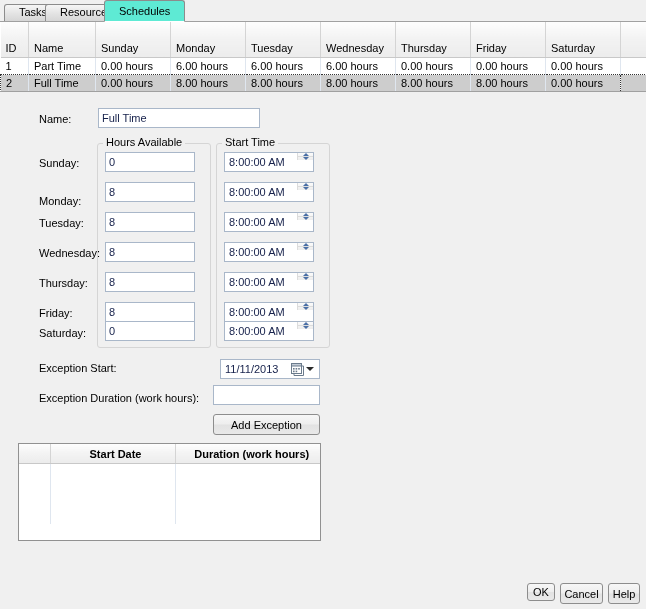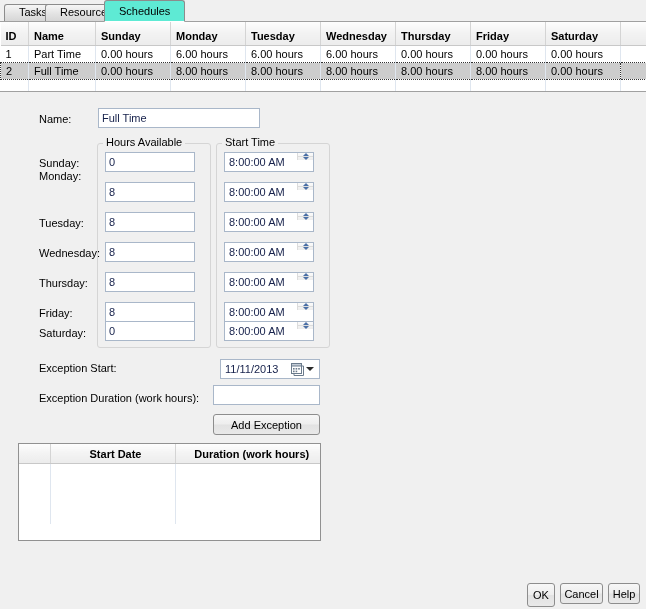--- a/index.html
+++ b/index.html
@@ -67,23 +67,23 @@
     border-collapse: collapse;
     width: 646px;
     table-layout: fixed;
     font-size: 11px;
   }
   .grid th {
     height: 19px;
     background: linear-gradient(to bottom, #fdfdfd 0%, #f2f2f2 50%, #ececec 100%);
     border-right: 1px solid #d4d4d4;
     border-bottom: 1px solid #c8c8c8;
-    font-weight: bold;
+    font-weight: normal;
     text-align: left;
-    padding: 4px 0 0 5px;
+    padding: 16px 0 0 5px;
     color: #000;
     white-space: nowrap;
     overflow: hidden;
   }
   .grid td {
     height: 16px;
     border-right: 1px solid #dfe6ef;
     padding: 0 0 0 5px;
     white-space: nowrap;
     overflow: hidden;
@@ -369,21 +369,21 @@
   <div class="spin-btns">
     <div class="spin-up">
         <span class="arr-up"></span>
       </div>
     <div class="spin-dn">
         <span class="arr-dn"></span>
       </div>
   </div>
 </div>
 
-<div class="form-label" style="left:18px; top:170px;">Monday:</div>
+<div class="form-label" style="left:18px; top:195px;">Monday:</div>
 <input class="txt" style="left: 105px; top: 182px; width: 90px;" value="8">
 <div class="spin-wrap" style="left:224px; top:182px; width:90px;">
   <div class="spin-text">8:00:00 AM</div>
   <div class="spin-btns">
     <div class="spin-up">
         <span class="arr-up"></span>
       </div>
     <div class="spin-dn">
         <span class="arr-dn"></span>
       </div>
@@ -510,15 +510,15 @@
       </tr>
       <tr>
         <td style="height:17px"></td>
         <td></td>
         <td style="border-right:none"></td>
       </tr>
     </tbody>
   </table>
 </div>
 
-<button class="btn" style="left:527px; top:583px; width:28px; height:24px;">OK</button>
+<button class="btn" style="left:527px; top:583px; width:28px; height:18px;">OK</button>
 <button class="btn" style="left:560px; top:583px; width:43px; height:21px;">Cancel</button>
 <button class="btn" style="left:608px; top:583px; width:32px; height:21px;">Help</button>
 
 </body></html>

